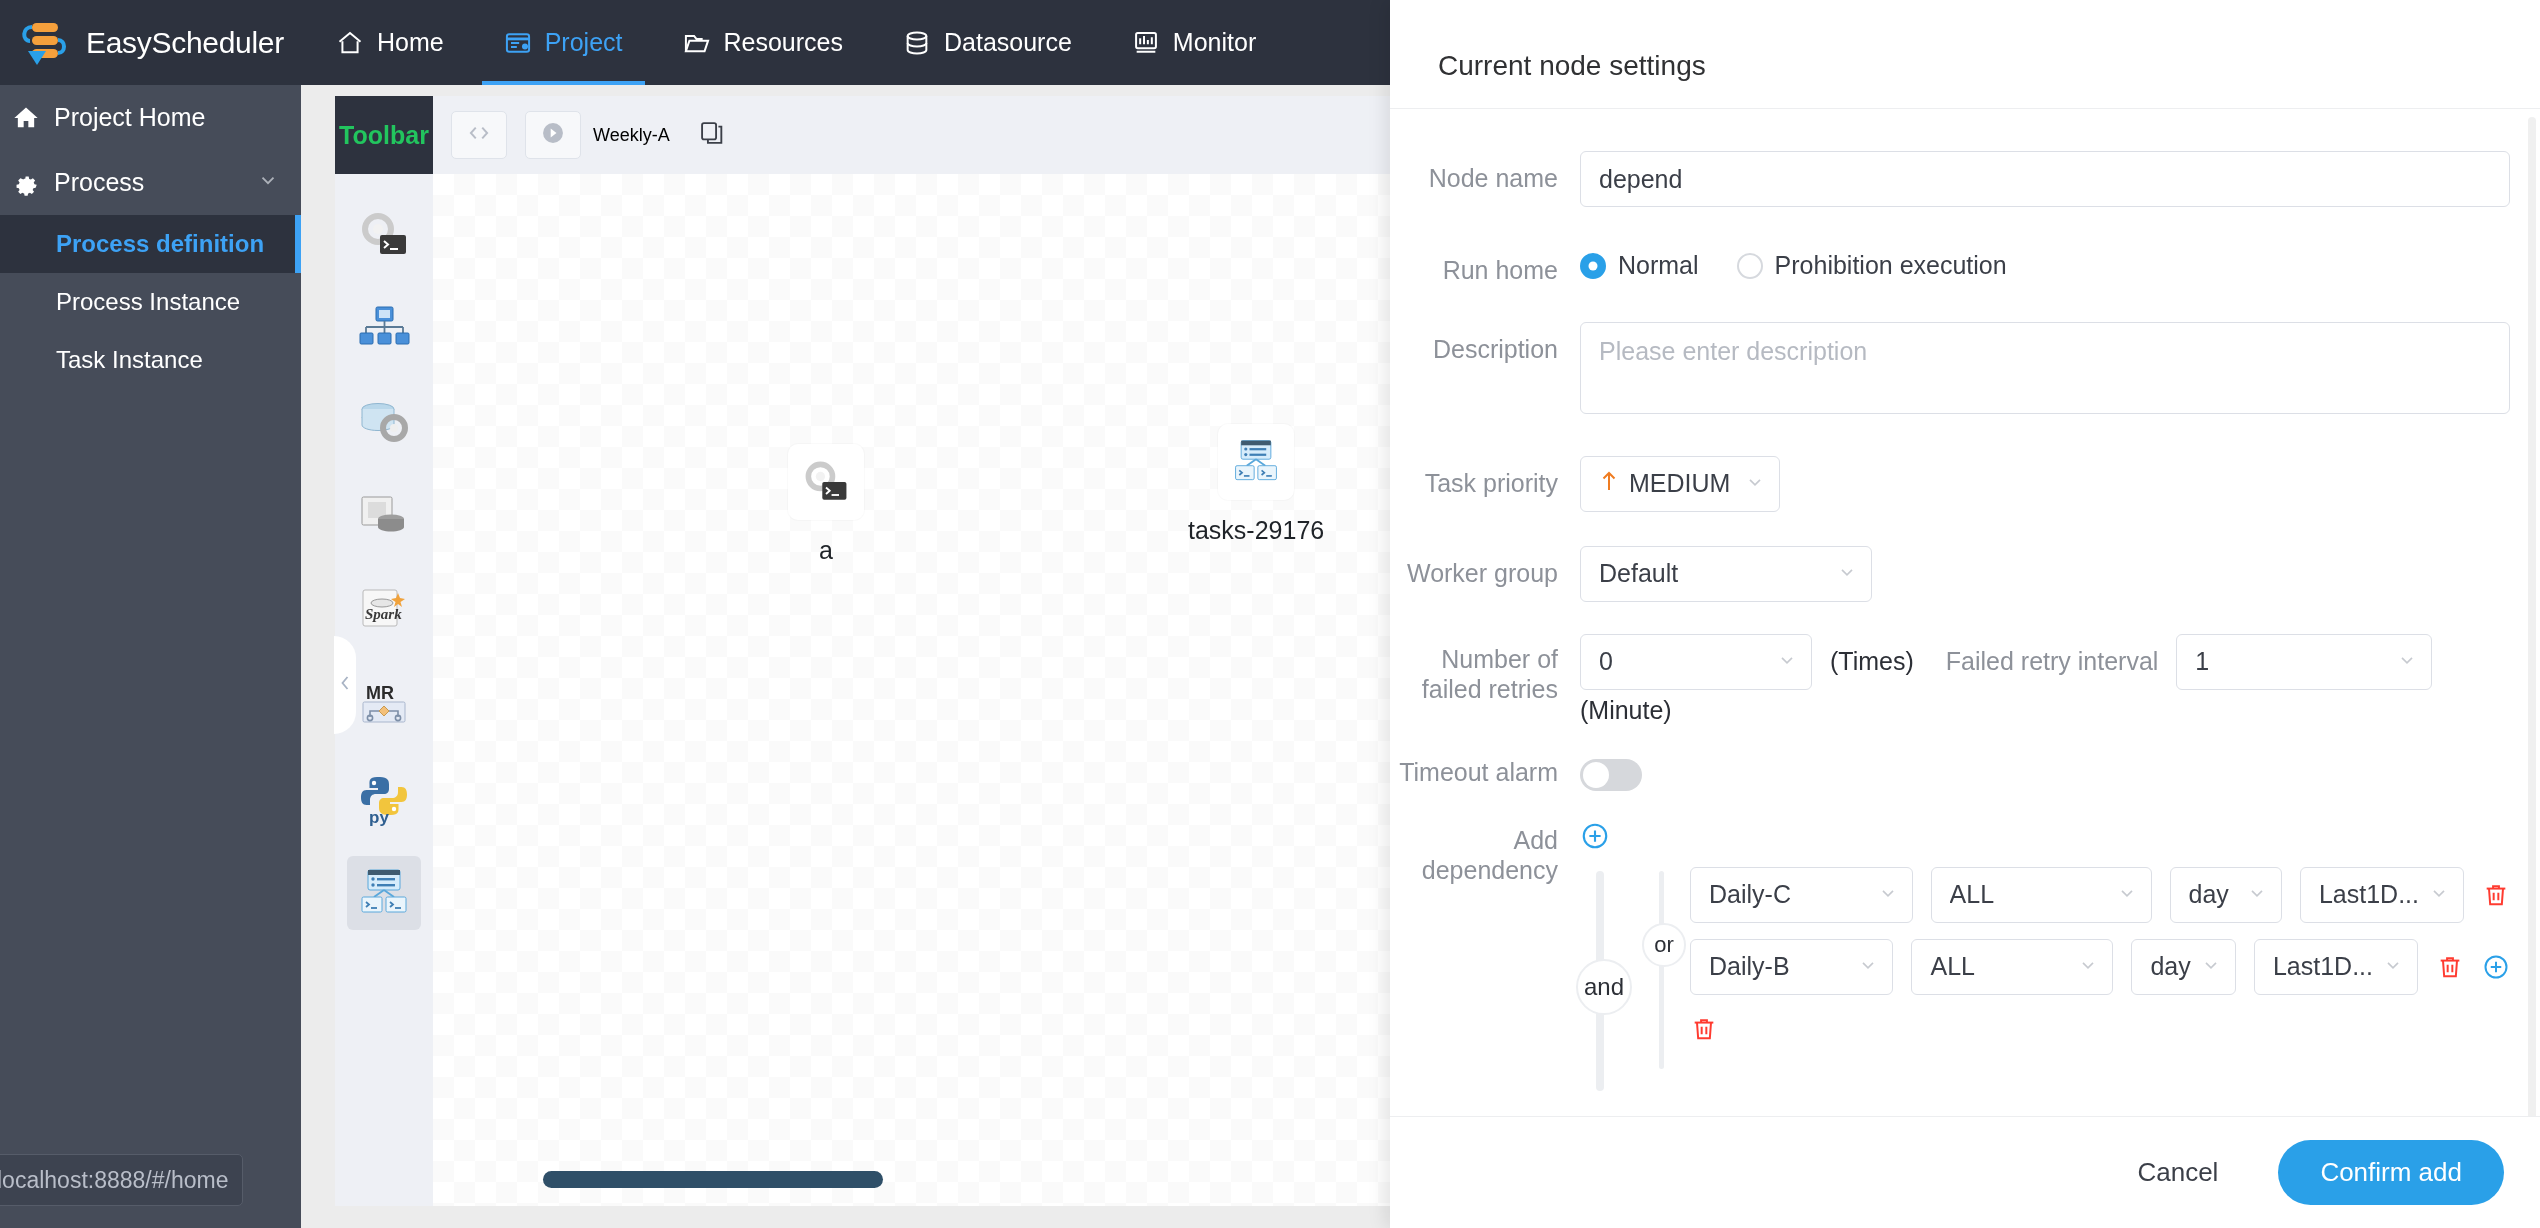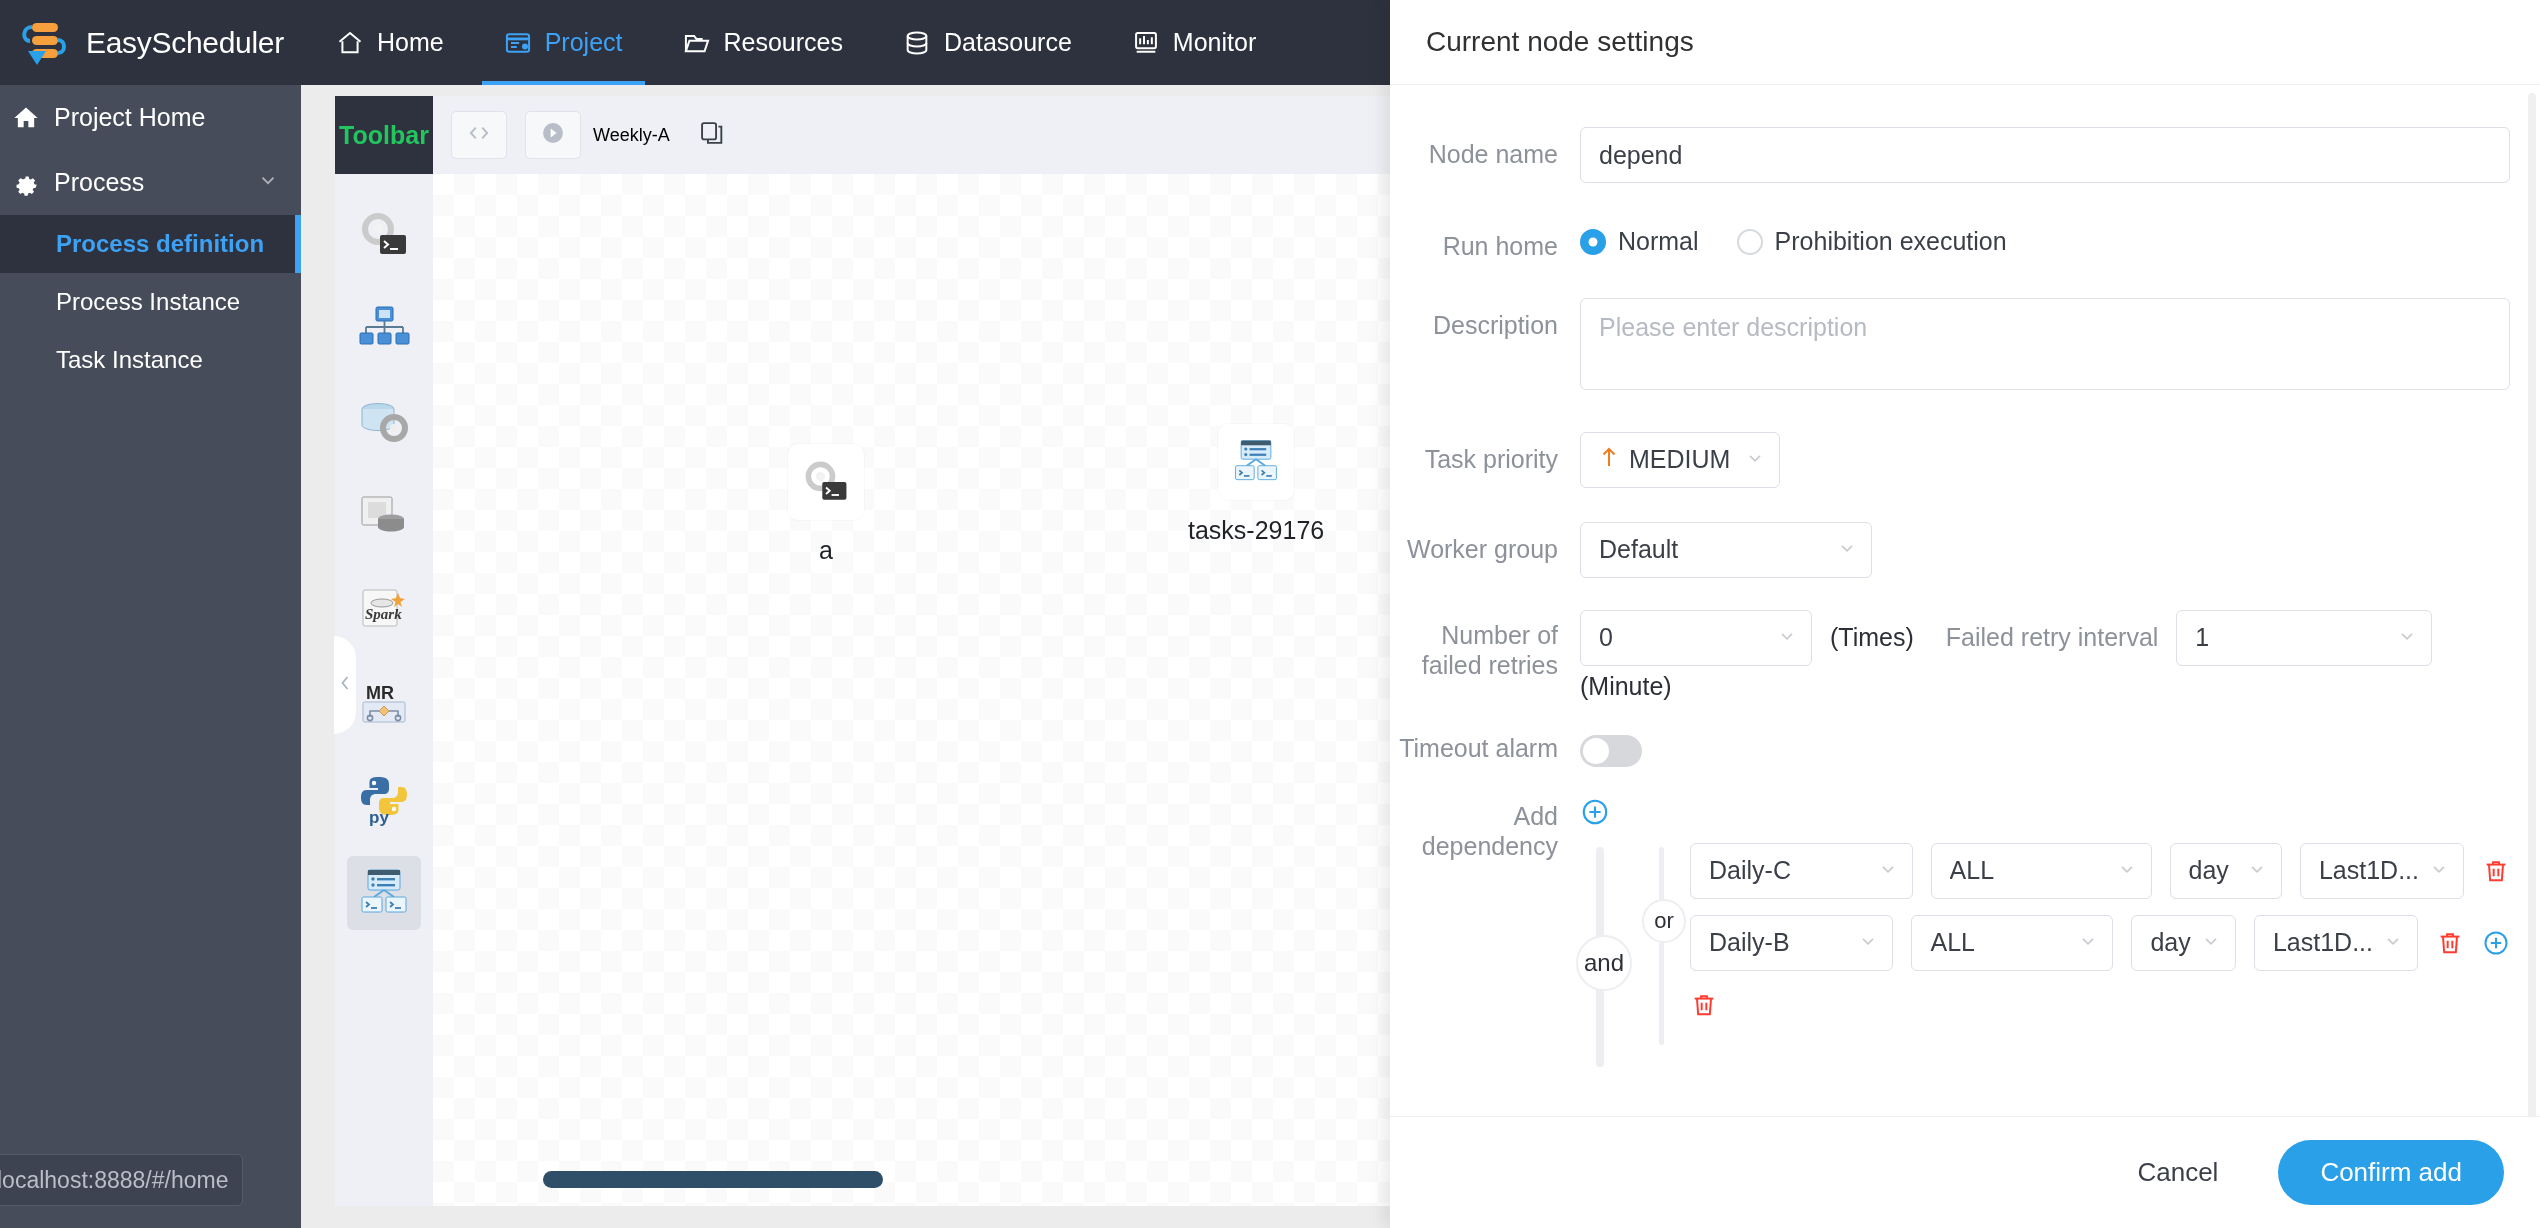--- a/index.html
+++ b/index.html
@@ -126,22 +126,23 @@
   }
 
   
   #panel {
     position:absolute; right:0; top:0; width:1150px; height:1228px;
     background:#fff; box-shadow:-4px 0 18px rgba(0,0,0,0.10); z-index:10;
     display:flex; flex-direction:column;
   }
   #panel-head {
     height:85px; flex:none; display:flex; align-items:center;
-    padding-left:36px; font-size:28px; color:#303133;
+    padding-left:48px; font-size:28px; color:#303133;
     border-bottom:1px solid #edeef0;
+    margin-top:24px;
   }
   #panel-body { flex:1; overflow:hidden; position:relative; padding-top:42px; }
   #panel-scroll {
     position:absolute; right:4px; top:8px; width:8px; height:1080px;
     background:#f0f0f0; border-radius:4px;
   }
   #panel-foot {
     height:112px; flex:none; border-top:1px solid #edeef0;
     display:flex; align-items:center; justify-content:flex-end; padding-right:36px; gap:60px;
   }

